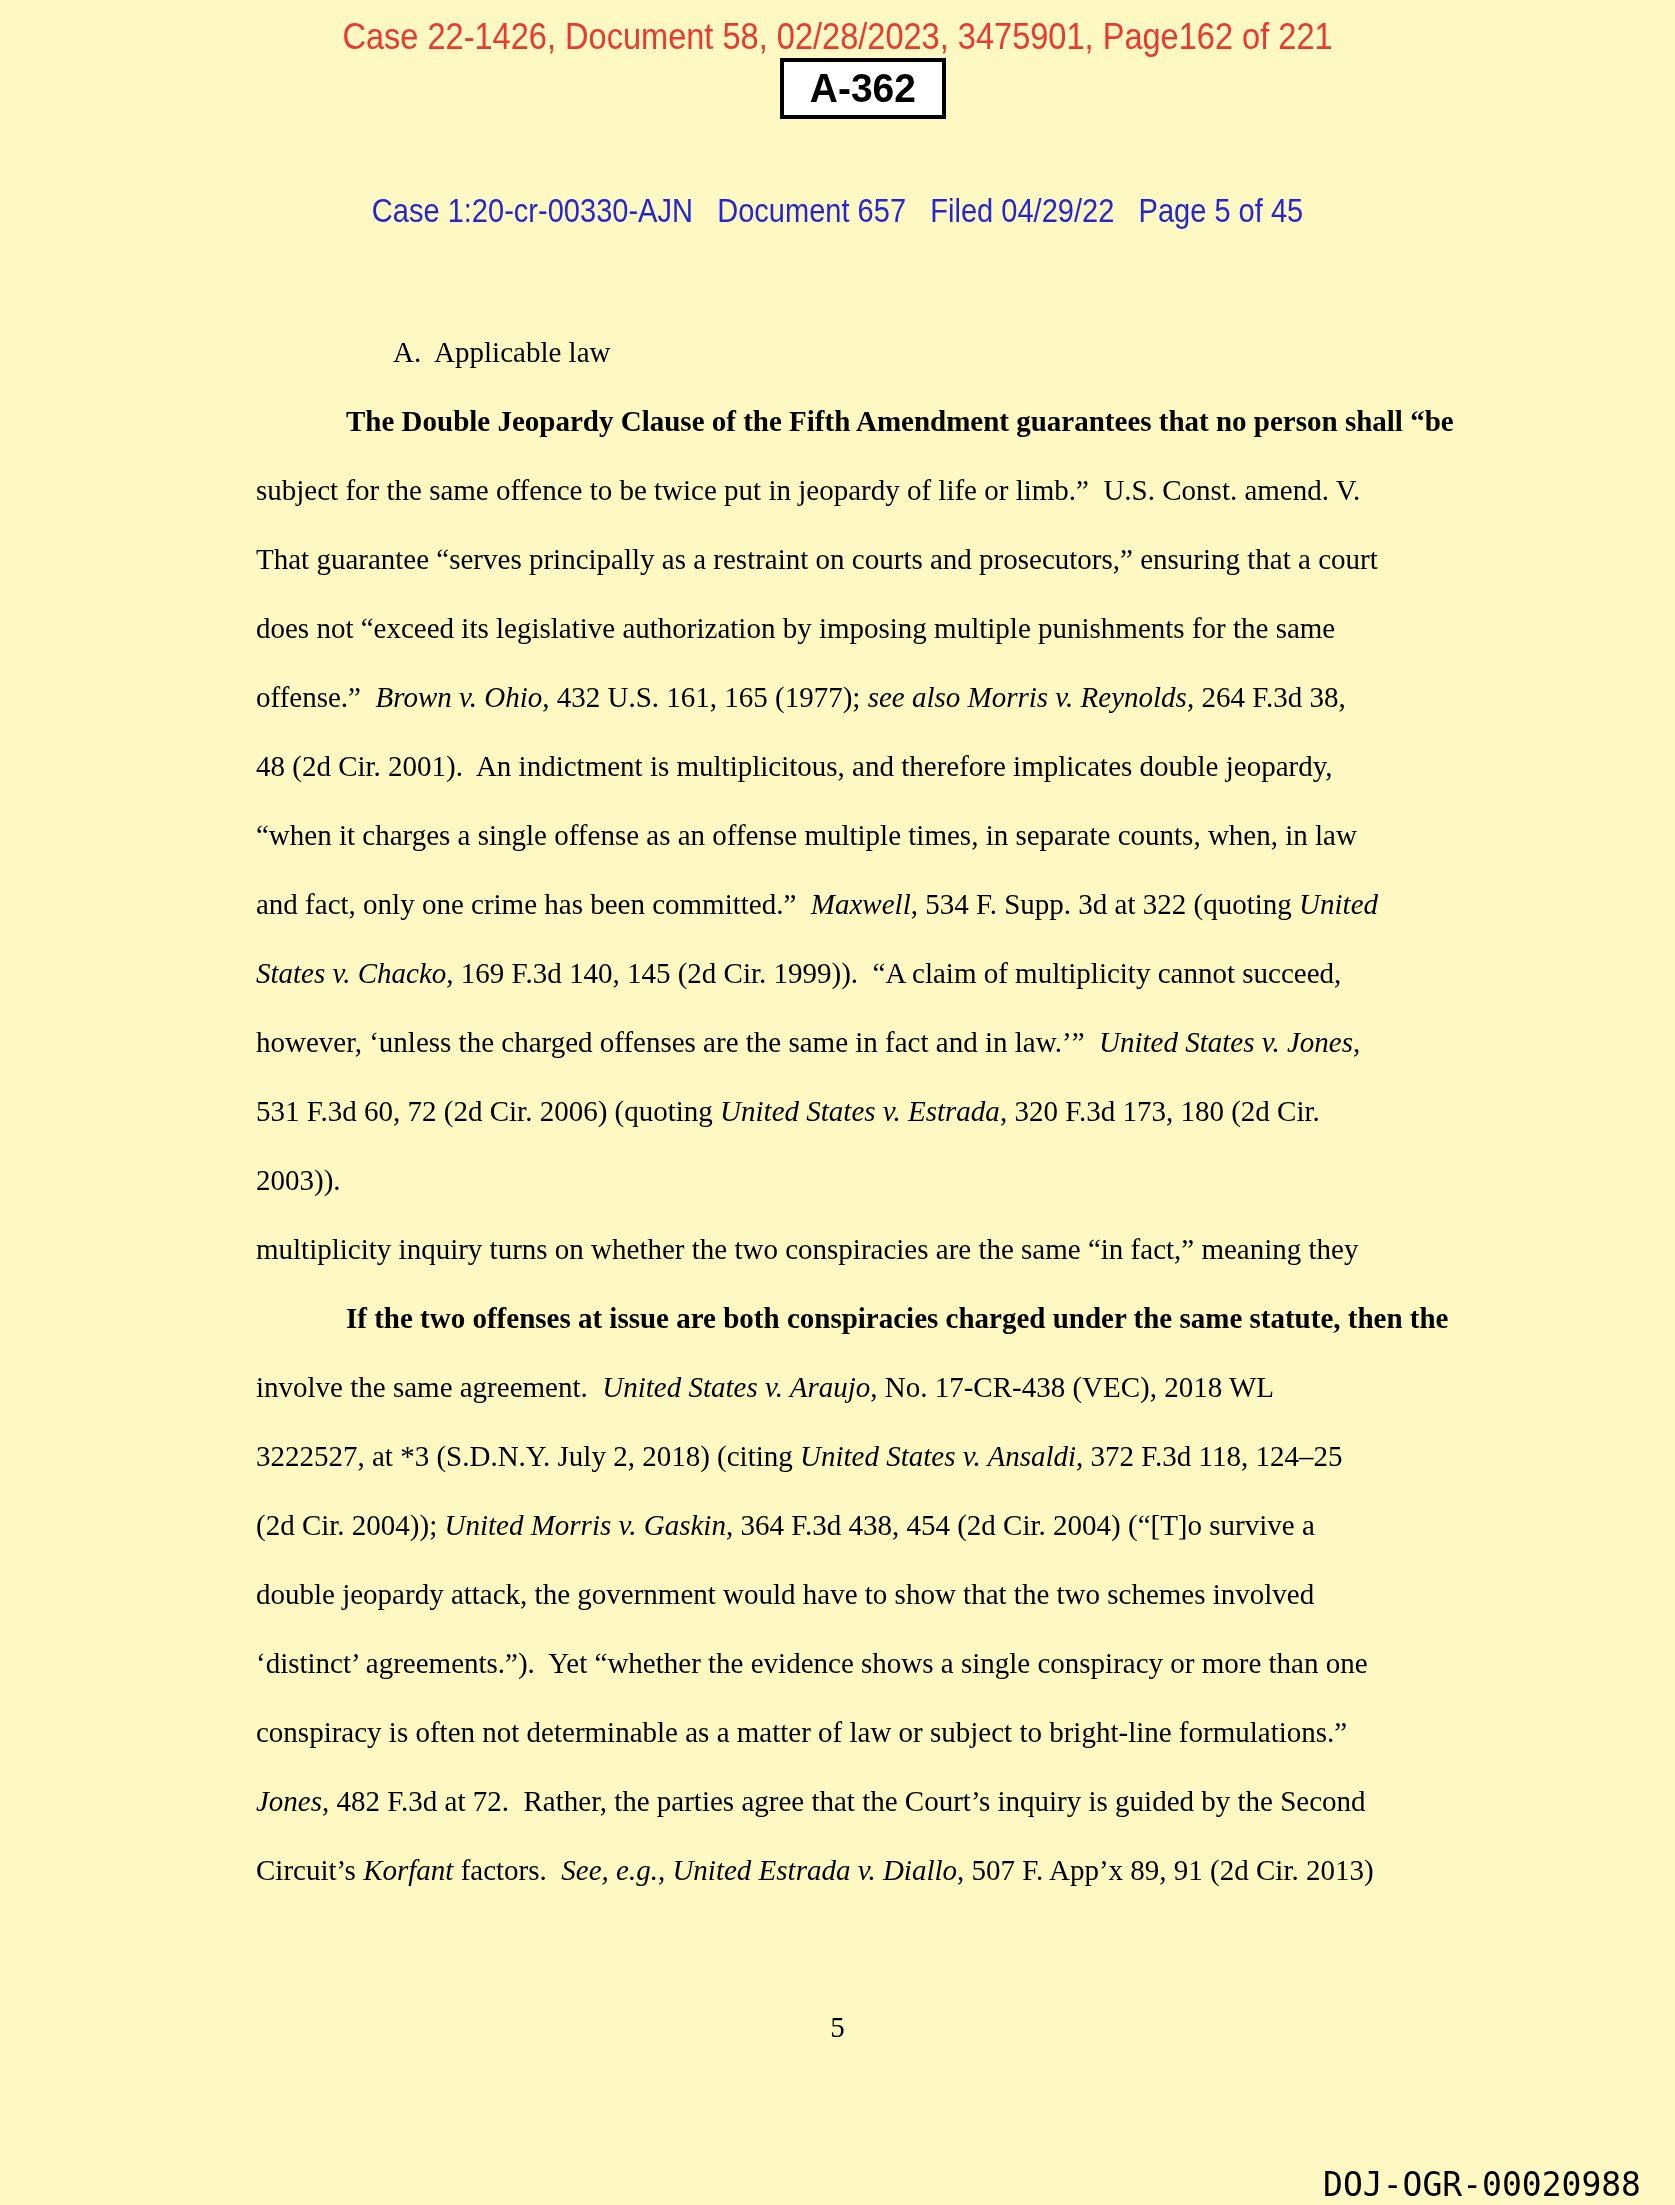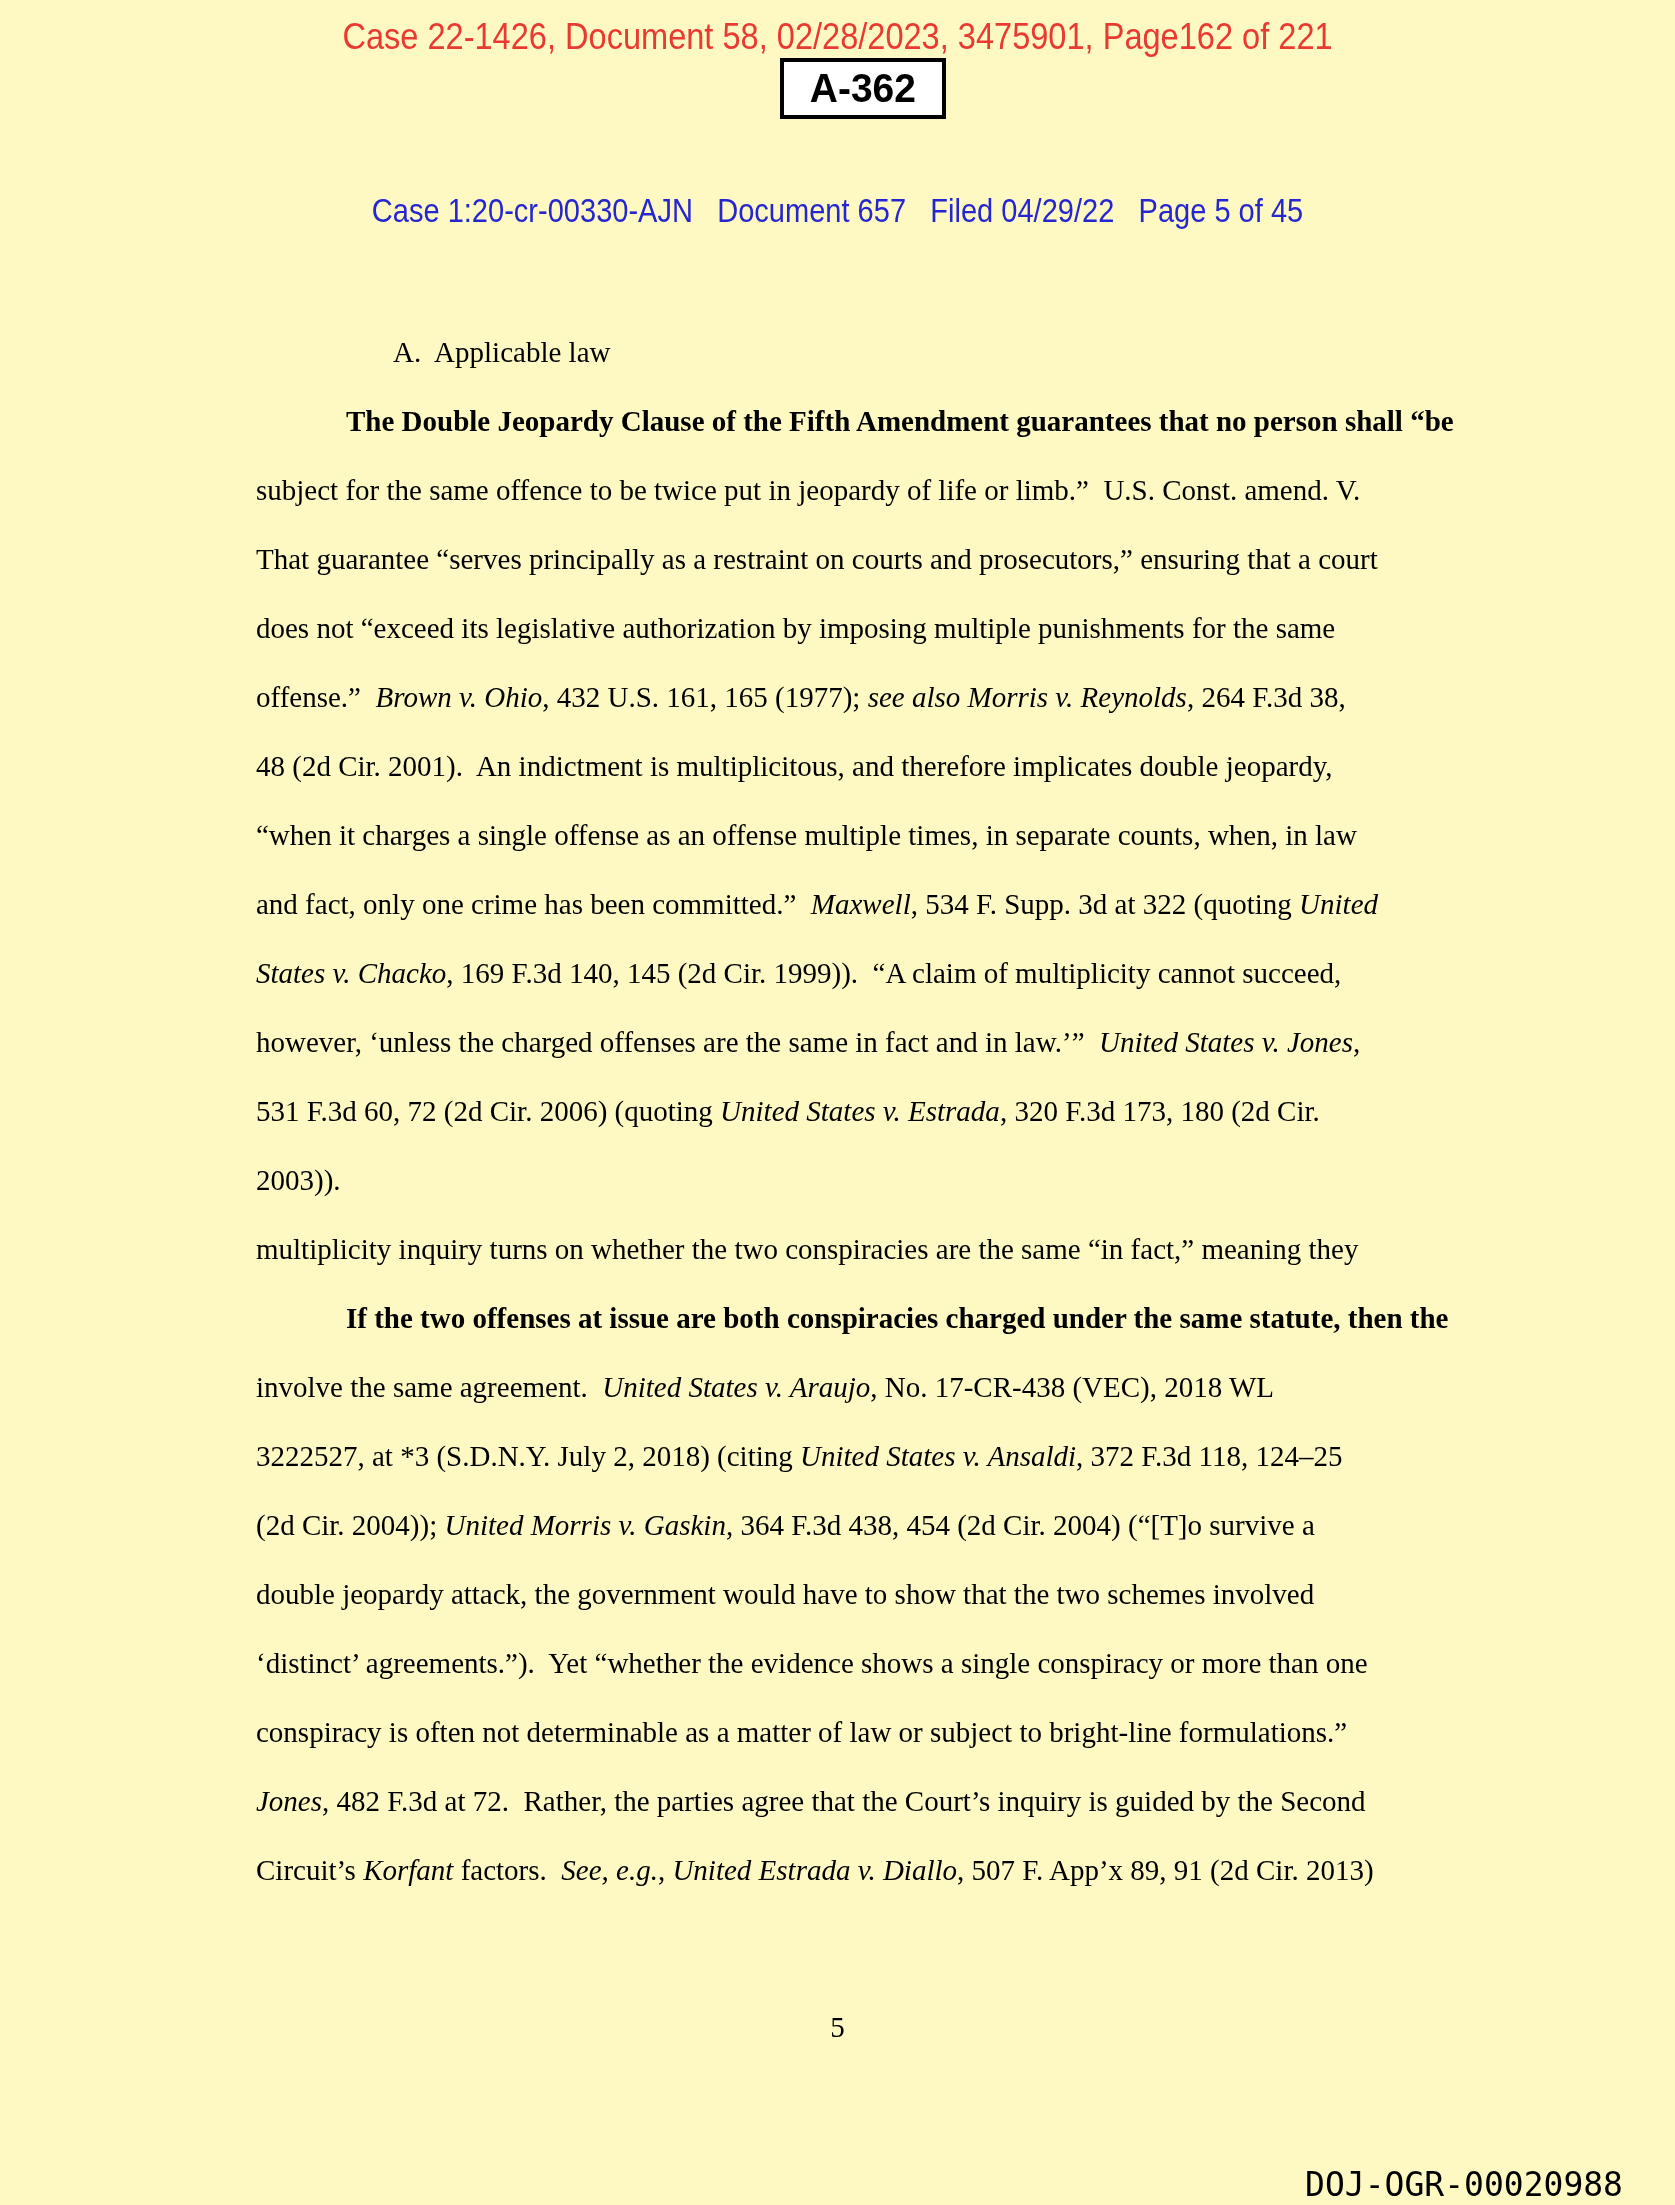--- a/index.html
+++ b/index.html
@@ -86,21 +86,21 @@
     top: 2011px;
     left: 0;
     width: 100%;
     text-align: center;
     font-size: 29px;
     line-height: 33px;
   }
   .bates-number {
     position: absolute;
     top: 2167px;
-    right: 52px;
+    right: 34px;
     font-family: "DejaVu Sans Mono", "Liberation Mono", monospace;
     font-size: 33px;
     line-height: 35px;
   }
 </style>
 </head>
 <body>
 
 <div class="page">
 

